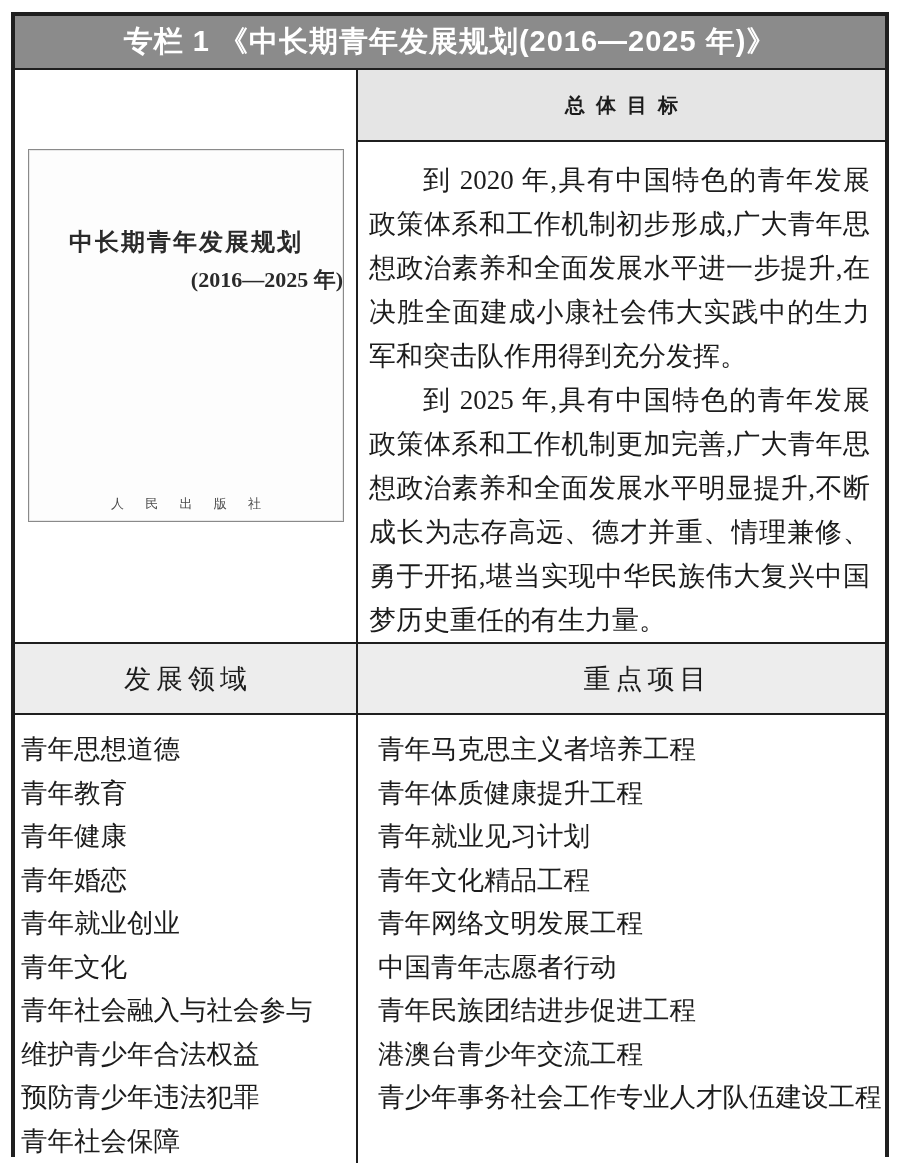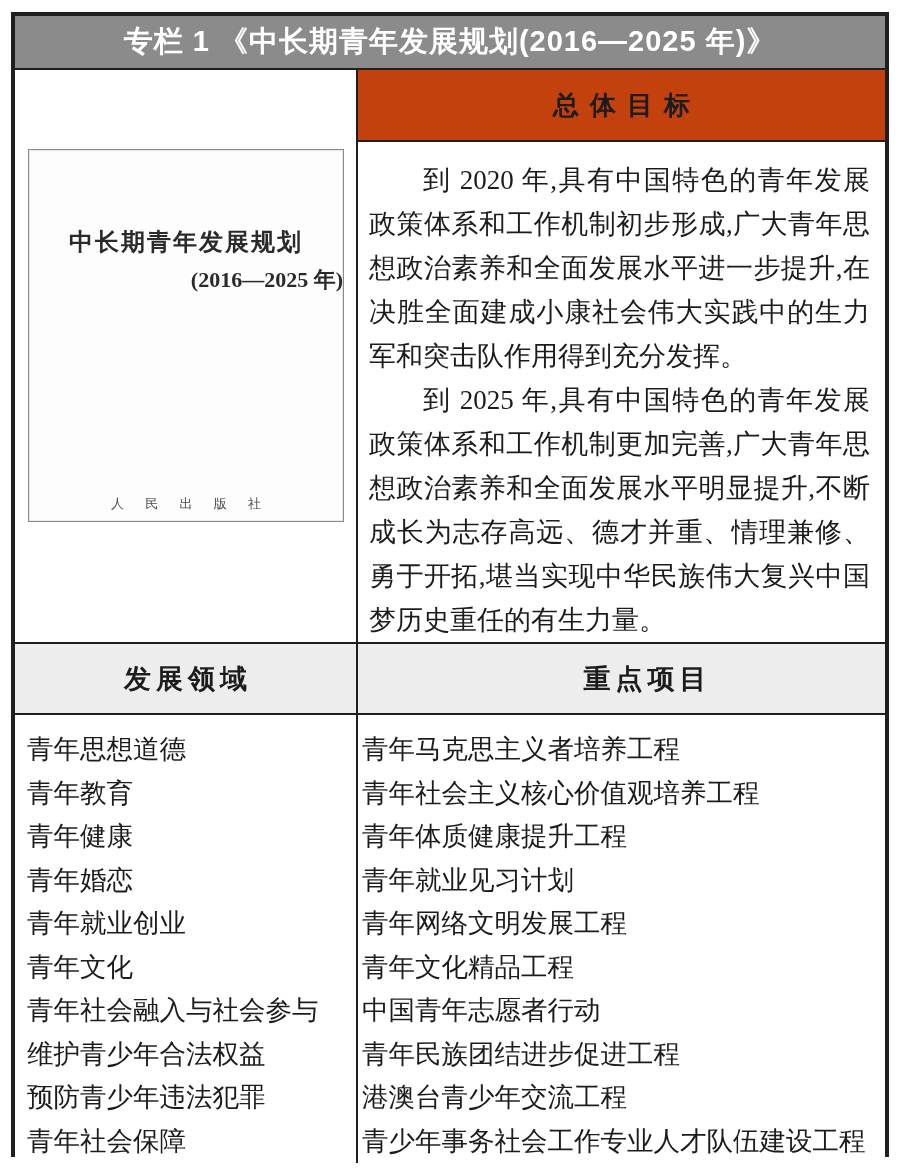--- a/index.html
+++ b/index.html
@@ -42,44 +42,44 @@
     font-weight: bold; font-size: 22px; color: #2a2a2a;
   }
   .book-publisher {
     position: absolute; bottom: 8px; left: 0; width: 100%;
     text-align: center; font-size: 13px; letter-spacing: 9px;
     text-indent: 9px; color: #4a4a4a;
   }
 
   .goals-heading {
     height: 72px; flex: 0 0 72px;
-    background: #c2410c; border-bottom: 2px solid #1f1f1f;
+    background: #e5e5e5; border-bottom: 2px solid #1f1f1f;
     display: flex; align-items: center; justify-content: center;
-    font-weight: bold; font-size: 26px; letter-spacing: 11px; text-indent: 11px;
+    font-weight: bold; font-size: 20px; letter-spacing: 11px; text-indent: 11px;
   }
   .goals-body {
     flex: 1; padding: 16px 15px 0 11px;
     font-size: 27px; line-height: 44px; text-align: justify; border-radius: 31px;
   }
   .goals-body p { text-indent: 2em; margin: 0; }
 
   
   .band { flex: 0 0 71px; display: flex; background: #ededed; border-bottom: 2px solid #1f1f1f; }
   .band-cell {
     display: flex; align-items: center; justify-content: center;
-    font-weight: bold; font-size: 27px; letter-spacing: 5px; text-indent: 5px;
+    font-weight: normal; font-size: 27px; letter-spacing: 5px; text-indent: 5px;
   }
   .band-left  { width: 343px; flex: 0 0 343px; border-right: 2px solid #1f1f1f; }
   .band-right { flex: 1; padding-left: 47px; }
 
   
   .lists { flex: 1; display: flex; background: #fff; }
   .list-col { padding-top: 13px; font-size: 26.5px; }
-  .list-left  { width: 343px; flex: 0 0 343px; border-right: 2px solid #1f1f1f; padding-left: 12px; }
-  .list-right { flex: 1; padding-left: 4px; font-family: Liberation Serif, serif; }
+  .list-left  { width: 343px; flex: 0 0 343px; border-right: 2px solid #1f1f1f; padding-left: 6px; }
+  .list-right { flex: 1; padding-left: 20px; font-family: Liberation Serif, serif; }
   .list-col ul { list-style: none; }
   .list-col li { line-height: 43.5px; white-space: nowrap; }
 </style>
 </head>
 <body>
 
 <div class="frame">
 
   <div class="title-bar">
     <span>专栏 1  《中长期青年发展规划(2016—2025 年)》</span>
@@ -123,25 +123,24 @@
         <li>青年社会融入与社会参与</li>
         <li>维护青少年合法权益</li>
         <li>预防青少年违法犯罪</li>
         <li>青年社会保障</li>
       </ul>
     </div>
 
     <div class="list-col list-right">
       <ul>
         <li>青年马克思主义者培养工程</li>
-        <li>青年社会主义核心价值观培养工程</li>
         <li>青年体质健康提升工程</li>
         <li>青年就业见习计划</li>
+        <li>青年文化精品工程</li>
         <li>青年网络文明发展工程</li>
-        <li>青年文化精品工程</li>
         <li>中国青年志愿者行动</li>
         <li>青年民族团结进步促进工程</li>
         <li>港澳台青少年交流工程</li>
         <li>青少年事务社会工作专业人才队伍建设工程</li>
       </ul>
     </div>
 
   </div>
 
 </div>

